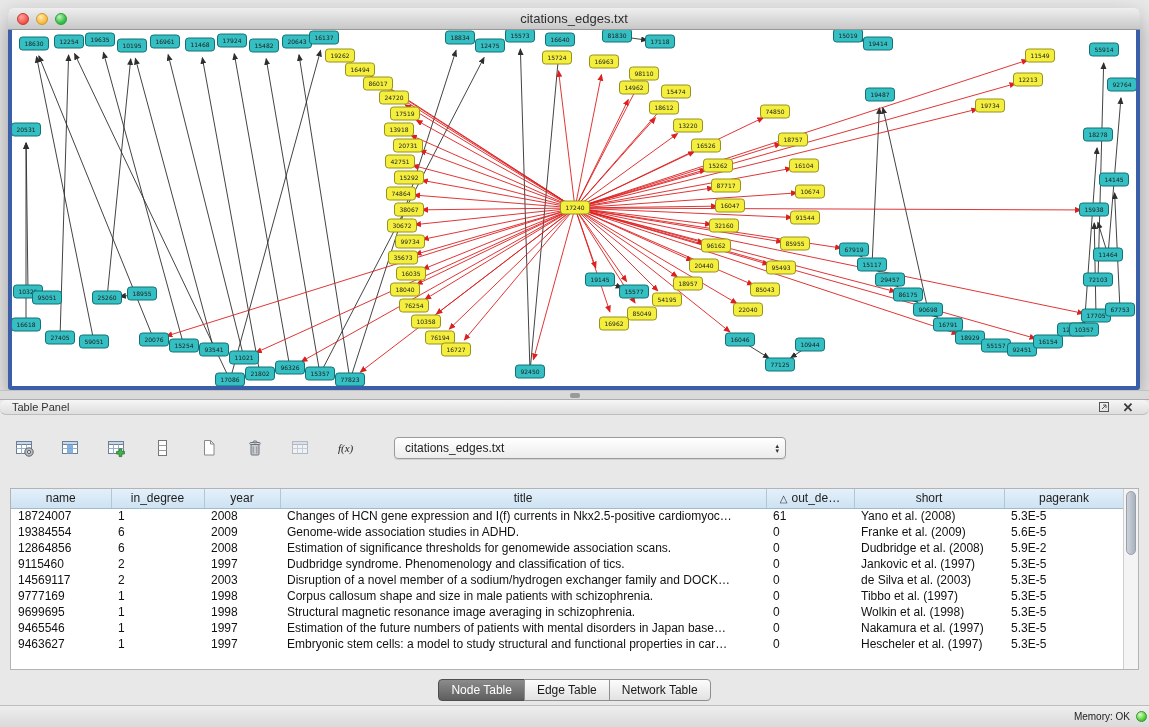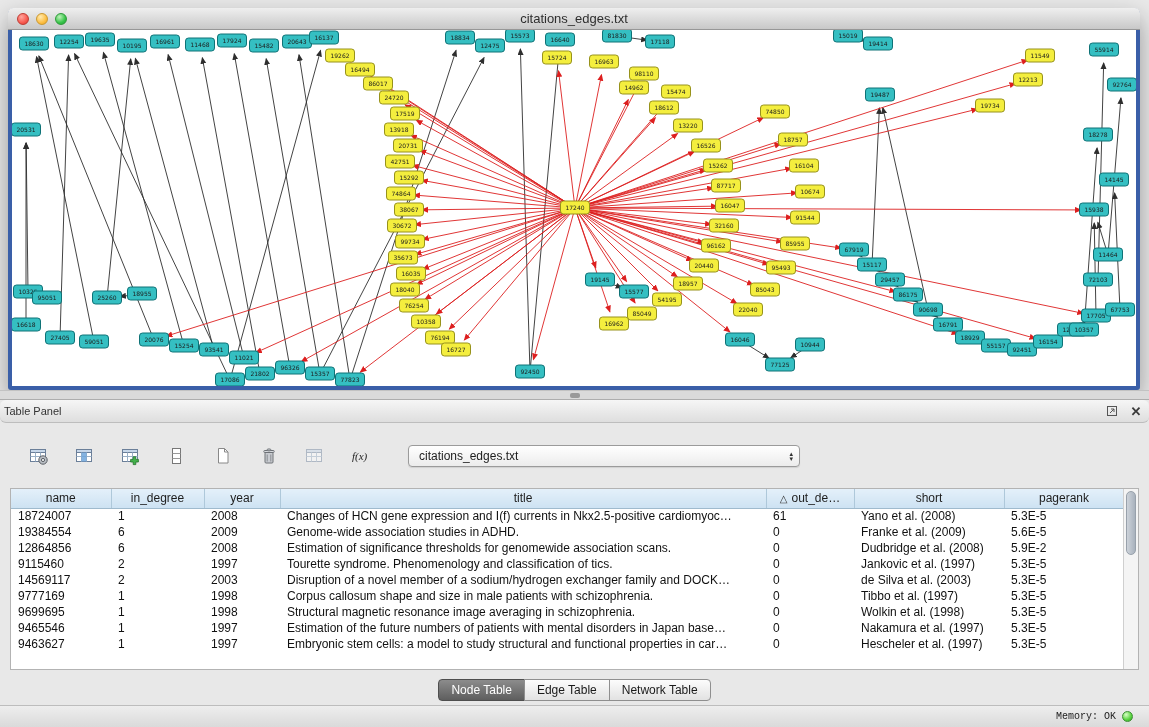--- a/index.html
+++ b/index.html
@@ -37,28 +37,28 @@
   
   .splitter{ position:absolute; left:0; top:390px; width:1149px; height:9px; background:#dadada; border-top:1px solid #c2c2c2;}
   .grip{ position:absolute; left:570px; top:2px; width:10px; height:5px; background:#999; border-radius:2px;}
 
   
   .table-panel{
     position:absolute; left:0; top:399px; width:1149px; height:306px;
     background:#e8e8e8; border-top:1px solid #adadad;
   }
   .panel-header{
-    height:23px; background:linear-gradient(#f6f6f6,#dedede);
-    border-bottom:1px solid #bdbdbd; display:flex; align-items:center; padding:0 4px;border-radius:6px;
+    height:15px; background:linear-gradient(#f6f6f6,#dedede);
+    border-bottom:1px solid #bdbdbd; display:flex; align-items:center; padding:0 12px;border-radius:6px;
   }
   .panel-title{ font-size:11px; color:#333; }
   .panel-spacer{ flex:1; }
   .panel-icon{ width:18px; height:16px; display:flex; align-items:center; justify-content:center; margin-left:6px; color:#3a3a3a; font-size:13px; font-weight:bold; }
 
-  .toolbar{ height:46px; display:flex; align-items:center; padding:0 26px; gap:20px; margin-top:10px; }
+  .toolbar{ height:46px; display:flex; align-items:center; padding:0 12px; gap:20px; margin-top:10px; }
   .tool-btn{ width:26px; height:26px; display:flex; align-items:center; justify-content:center; border:none; background:transparent; padding:0; }
   .net-select{
     margin-left:14px; width:392px; height:22px; border:1px solid #9b9b9b; border-radius:4px;
     background:linear-gradient(#ffffff,#ececec); display:flex; align-items:center;
     padding:0 6px; font-size:12px; color:#1d1d1d; box-shadow:0 1px 1px rgba(0,0,0,.10);
   }
   .net-select .val{ flex:1; padding-left:4px; }
   .updown{ display:flex; flex-direction:column; align-items:center; line-height:5px; font-size:7px; color:#333; }
 
   .table-box{
@@ -84,21 +84,21 @@
     background:linear-gradient(#fcfcfc,#e2e2e2); color:#1a1a1a; margin-left:-1px;text-align:right;
   }
   .tab:first-child{ border-radius:4px 0 0 4px; margin-left:0; }
   .tab:last-child{ border-radius:0 4px 4px 0; }
   .tab.active{ background:linear-gradient(#8c8c8c,#5e5e5e); color:#fff; border-color:#4e4e4e; }
 
   
   .status-bar{
     position:absolute; left:0; top:705px; width:1149px; height:22px;
     background:linear-gradient(#eeeeee,#dadada); border-top:1px solid #bdbdbd;
-    display:flex; align-items:center; justify-content:flex-end; padding:0 16px; gap:6px;font-family:Liberation Mono, monospace;
+    display:flex; align-items:center; justify-content:flex-end; padding:0 2px; gap:6px;
   }
   .mem-label{ font-size:10px; color:#222; }
   .led{ width:11px; height:11px; border-radius:50%;
     background:radial-gradient(circle at 35% 30%,#d9ffc6,#57d23e 60%,#2f9e26); border:1px solid #3d8f33; }
 </style>
 </head>
 <body>
 
 <div class="graph-window">
   <div class="title-bar">
@@ -830,21 +830,21 @@
               <td>2008</td>
               <td>Estimation of significance thresholds for genomewide association scans.</td>
               <td>0</td>
               <td>Dudbridge et al. (2008)</td>
               <td>5.9E-2</td>
             </tr>
             <tr>
               <td>9115460</td>
               <td>2</td>
               <td>1997</td>
-              <td>Tourette syndrome. Phenomenology and classification of tics.</td>
+              <td>Dudbridge syndrome. Phenomenology and classification of tics.</td>
               <td>0</td>
               <td>Jankovic et al. (1997)</td>
               <td>5.3E-5</td>
             </tr>
             <tr>
               <td>14569117</td>
               <td>2</td>
               <td>2003</td>
               <td>Disruption of a novel member of a sodium/hydrogen exchanger family and DOCK…</td>
               <td>0</td>

